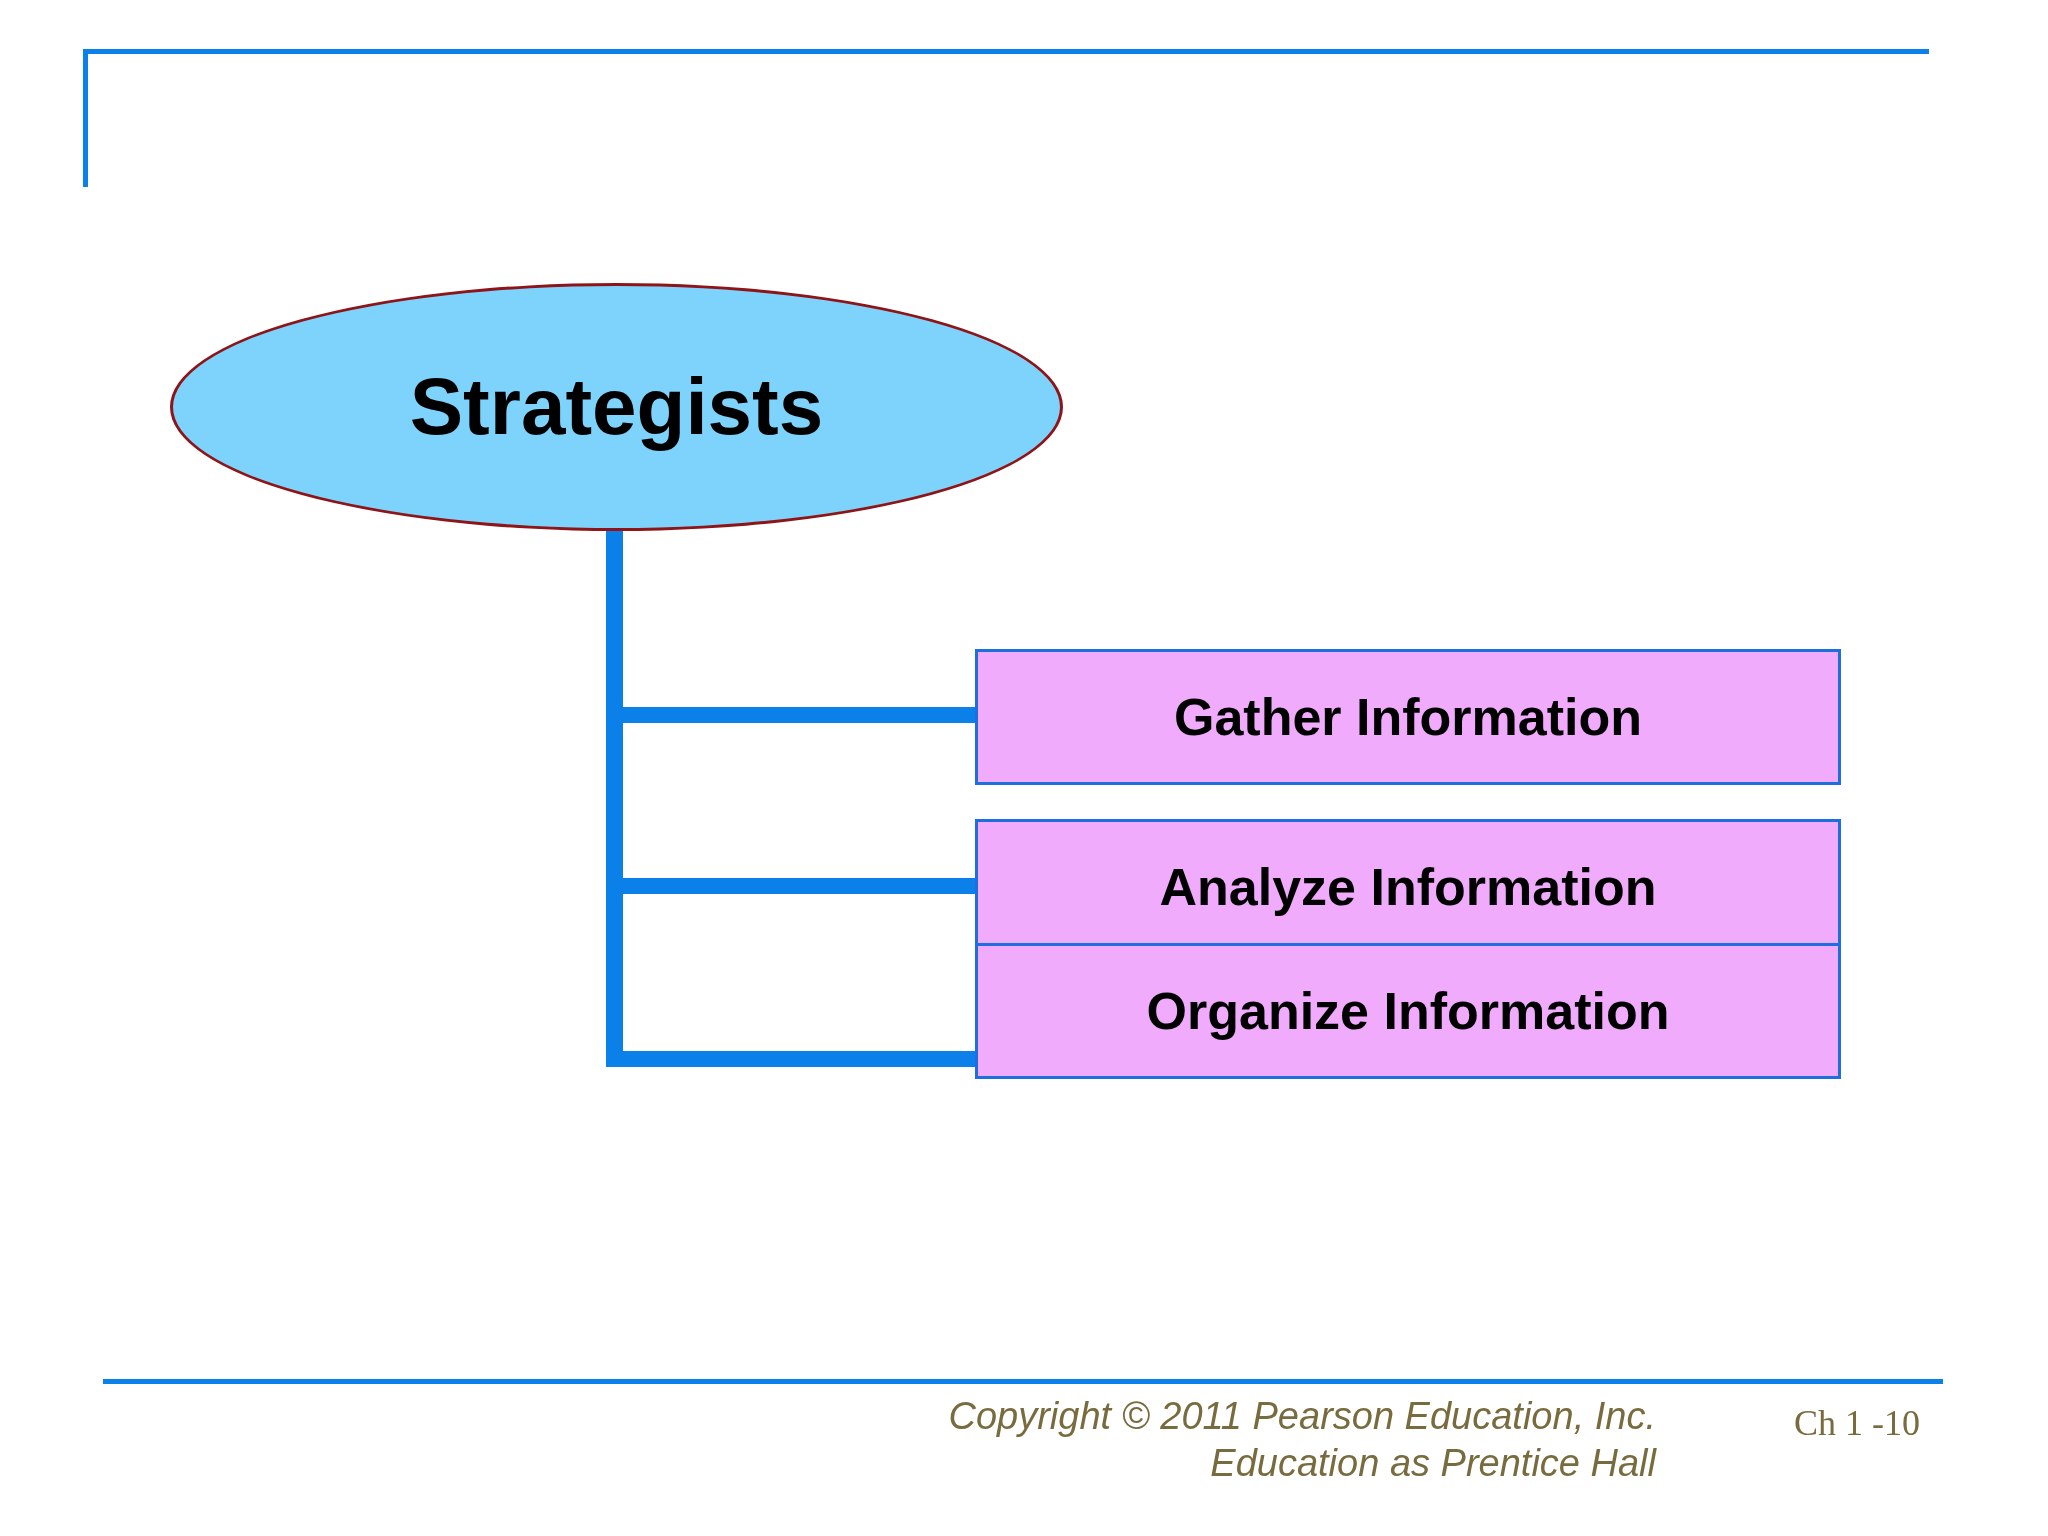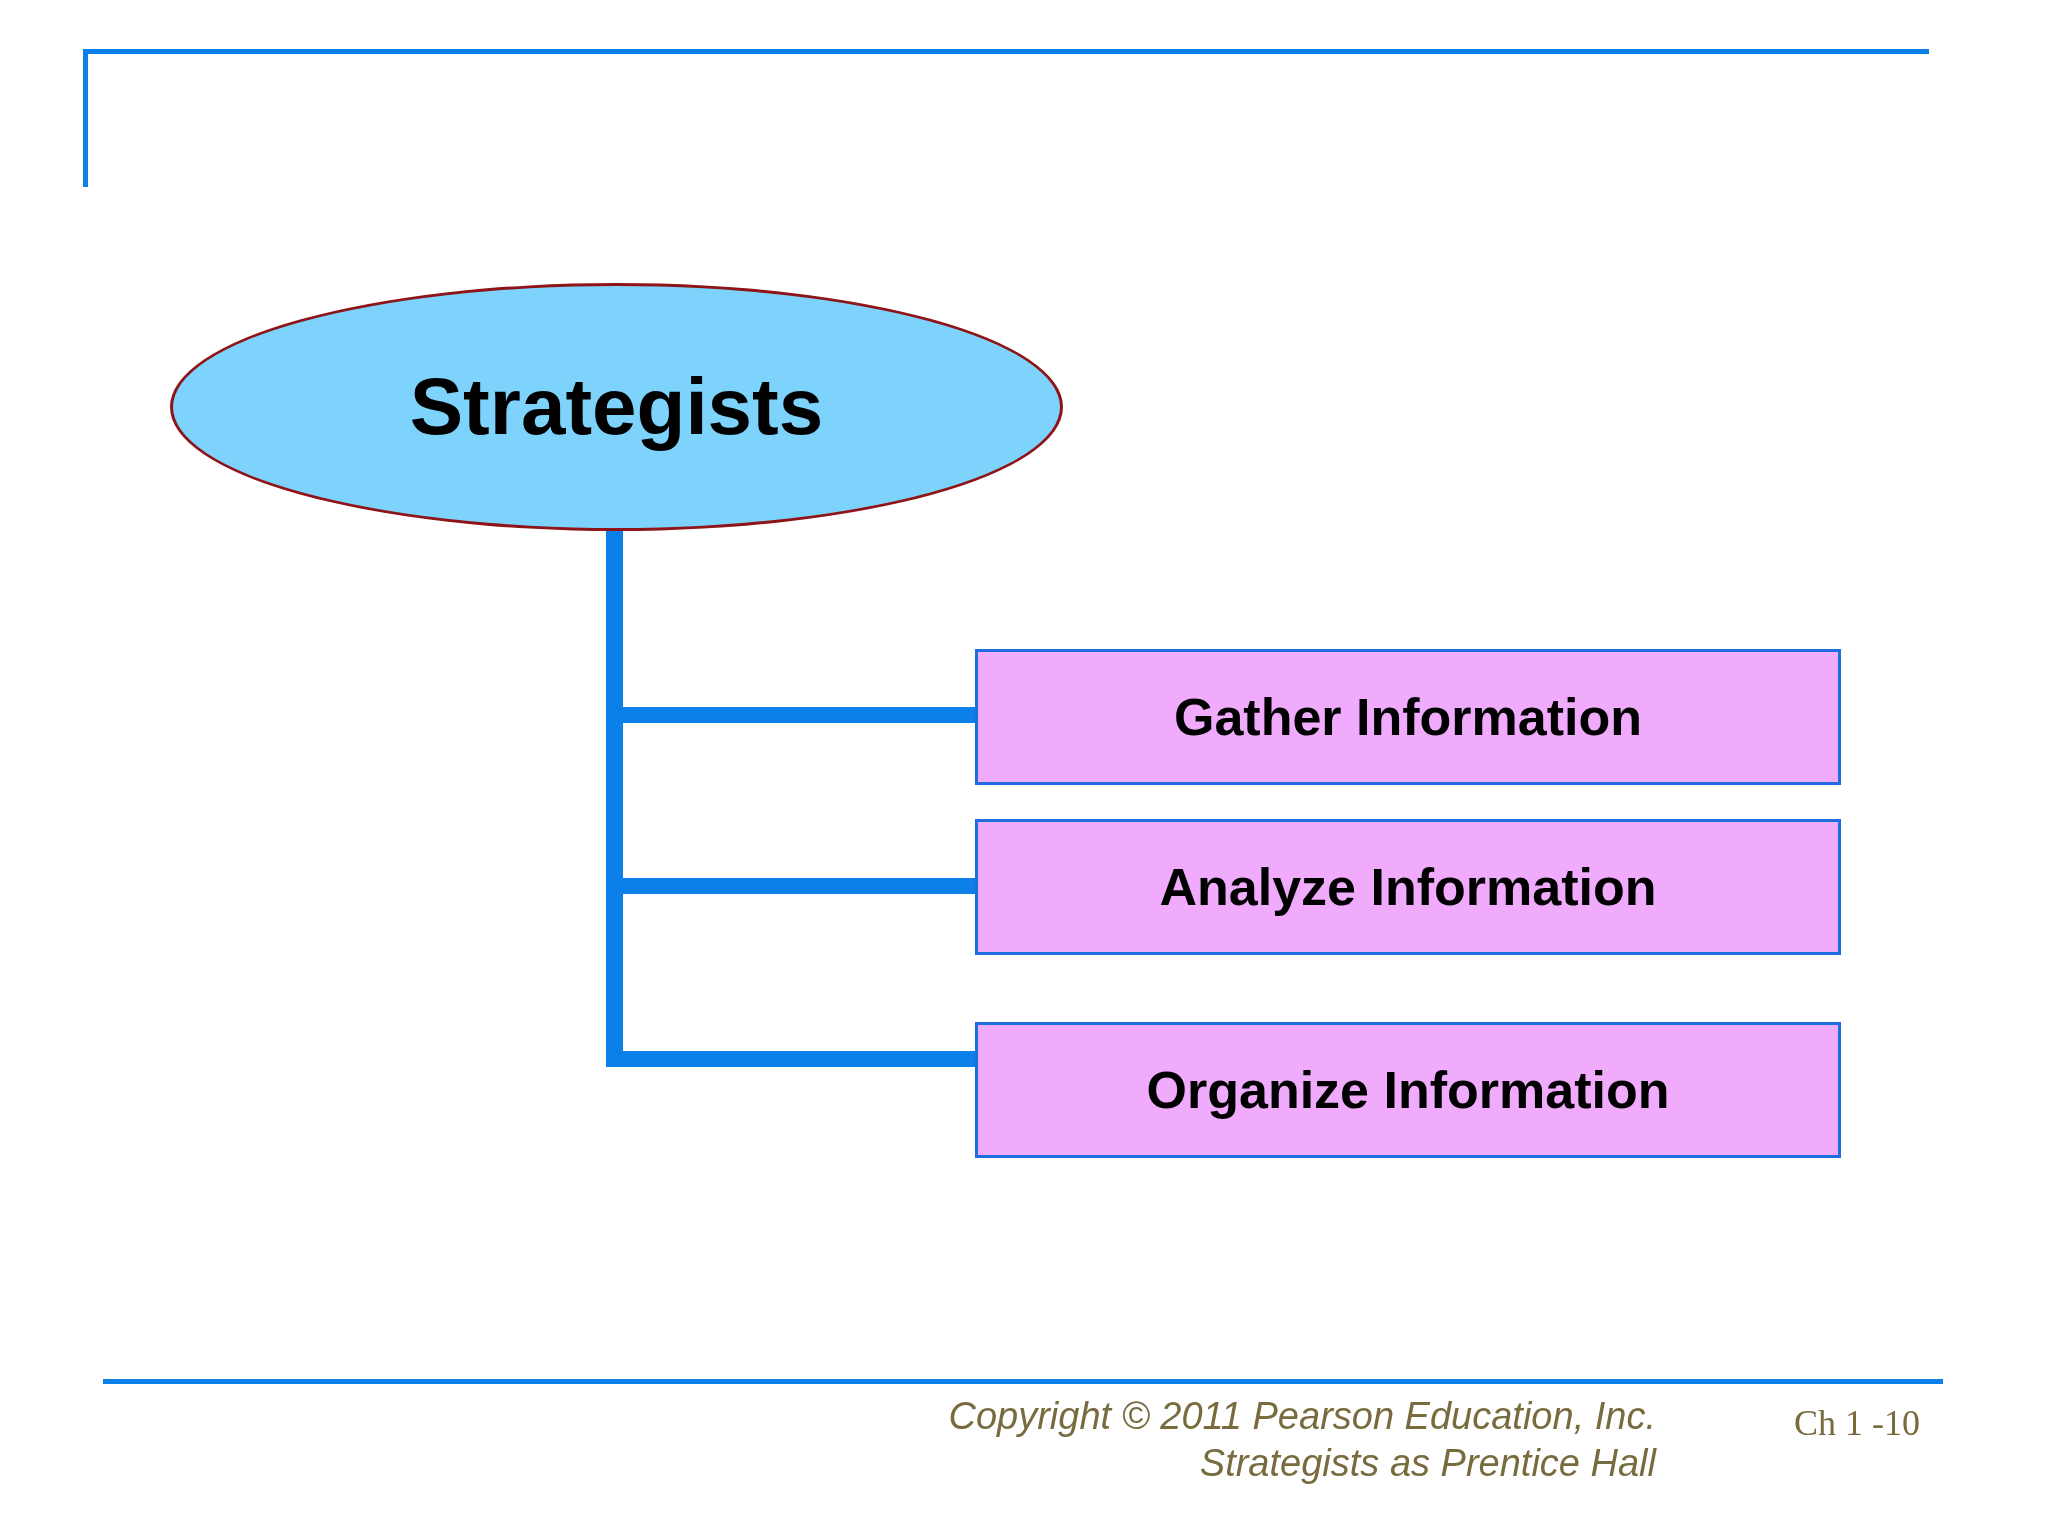--- a/index.html
+++ b/index.html
@@ -69,21 +69,21 @@
     box-sizing: border-box;
     border: 3px solid var(--box-border-blue, #1e6ee0);
     background: #f0abfc;
     display: flex;
     align-items: center;
     justify-content: center;
     z-index: 2;
   }
   .node-box-1 { top: 649px; }
   .node-box-2 { top: 819px; }
-  .node-box-3 { top: 1022px; }
+  .node-box-3 { top: 943px; }
   .node-label {
     font-size: 52px;
     font-weight: bold;
     color: #000000;
     white-space: nowrap;
   }
 
   
   .footer-copyright {
     position: absolute;
@@ -130,17 +130,17 @@
   </div>
   <div class="node-box node-box-2">
     <span class="node-label">Analyze Information</span>
   </div>
   <div class="node-box node-box-3">
     <span class="node-label">Organize Information</span>
   </div>
 
   <div class="footer-copyright">
     <div>Copyright © 2011 Pearson Education, Inc.</div>
-    <div>Strategists as Prentice Hall</div>
+    <div>Education as Prentice Hall</div>
   </div>
   <div class="page-number">Ch 1 -10</div>
 
 </div>
 
 </body></html>

